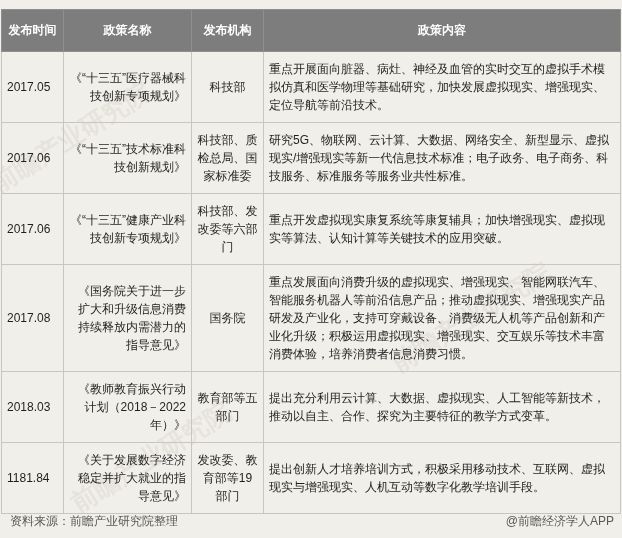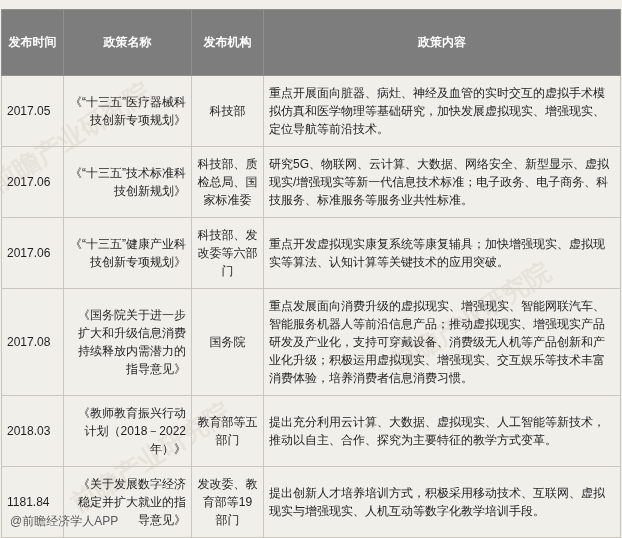--- a/index.html
+++ b/index.html
@@ -24,21 +24,21 @@
     width:620px;
     margin:9px auto 0 auto;
     position:relative;
     z-index:2;
   }
   th {
     background:#7d7d7d;
     color:#ffffff;
     font-size:12px;
     font-weight:bold;
-    padding:24px 2px;
+    padding:12px 2px;
     border:1px solid #8f8f8f;
     text-align:center;
   }
   td {
     font-size:12px;
     color:#1f1f1f;
     border:1px solid #c9c6bf;
     padding:8px 5px;
     line-height:1.5;
     vertical-align:middle;
@@ -135,16 +135,17 @@
       <tr>
         <td class="date">1181.84</td>
         <td class="name">《关于发展数字经济稳定并扩大就业的指导意见》</td>
         <td class="agency">发改委、教育部等19部门</td>
         <td class="content">提出创新人才培养培训方式，积极采用移动技术、互联网、虚拟现实与增强现实、人机互动等数字化教学培训手段。</td>
       </tr>
     </tbody>
   </table>
 
   <div class="footer">
+    <span>资料来源：前瞻产业研究院整理</span>
     <span>@前瞻经济学人APP</span>
   </div>
 
 </div>
 
 </body></html>

